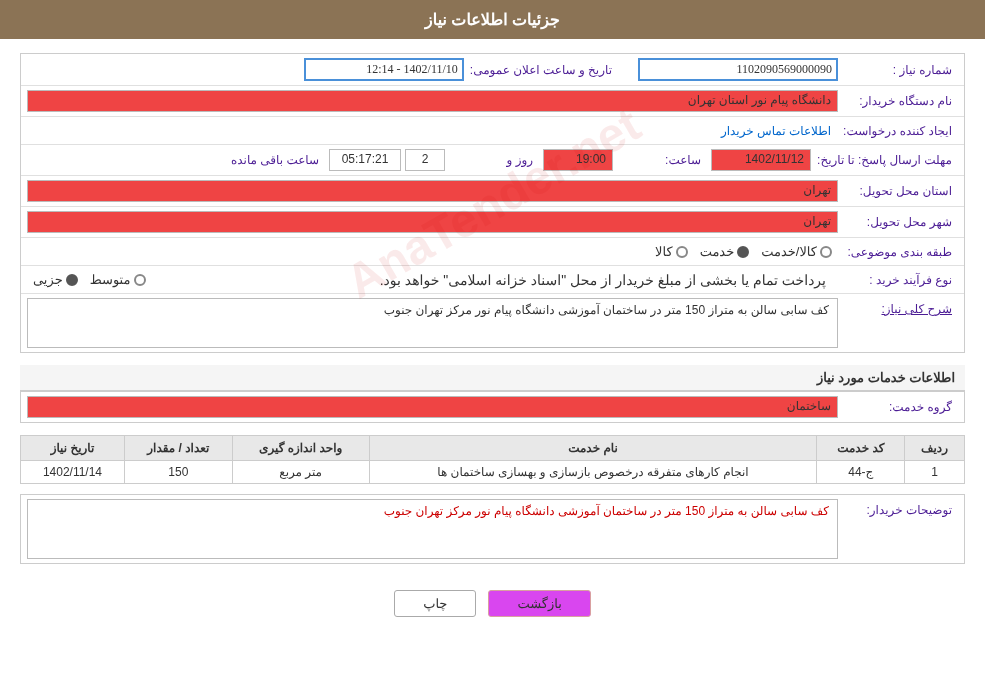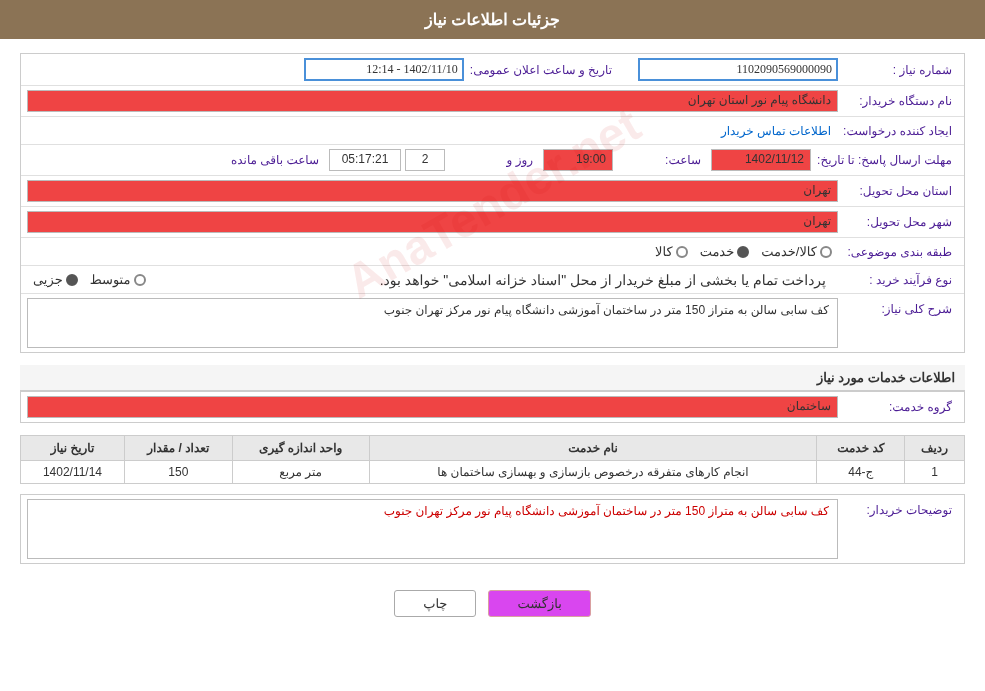--- a/index.html
+++ b/index.html
@@ -286,21 +286,21 @@
             <span>متوسط</span>
           </div>
           <div class="radio-item">
             <span class="radio-circle selected"></span>
             <span>جزیی</span>
           </div>
         </div>
       </div>
 
       <div class="row" style="align-items:flex-start;">
-        <span class="label" style="padding-top:4px;">شرح کلی نیاز:</span>
+        <span class="label" style="padding-top:4px;text-decoration:underline;">شرح کلی نیاز:</span>
         <div class="desc-box" style="flex:1;">کف سابی سالن به متراز 150 متر در ساختمان آموزشی دانشگاه پیام نور مرکز تهران جنوب</div>
       </div>
     </div>
 
     <div class="section-header">
       <span>اطلاعات خدمات مورد نیاز</span>
     </div>
 
     <div class="form-section">
       <div class="row">

